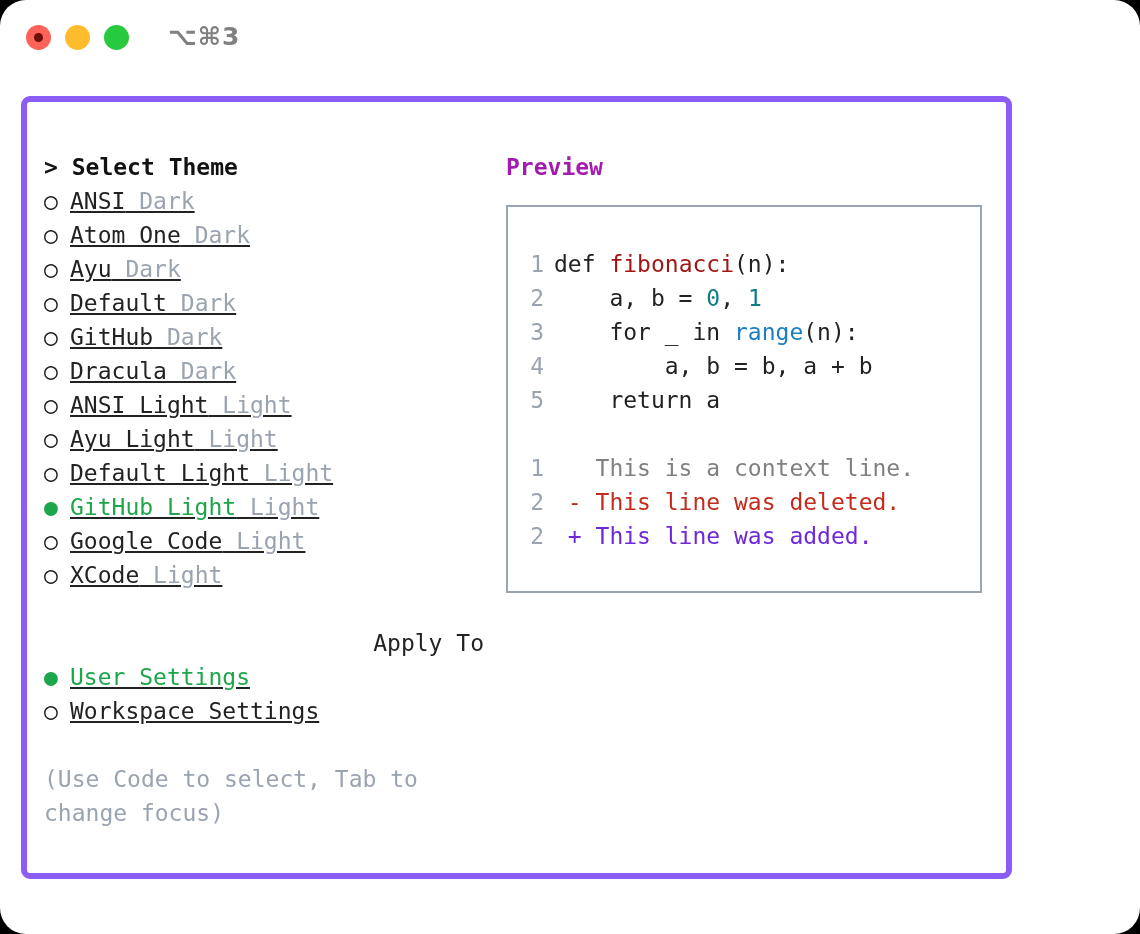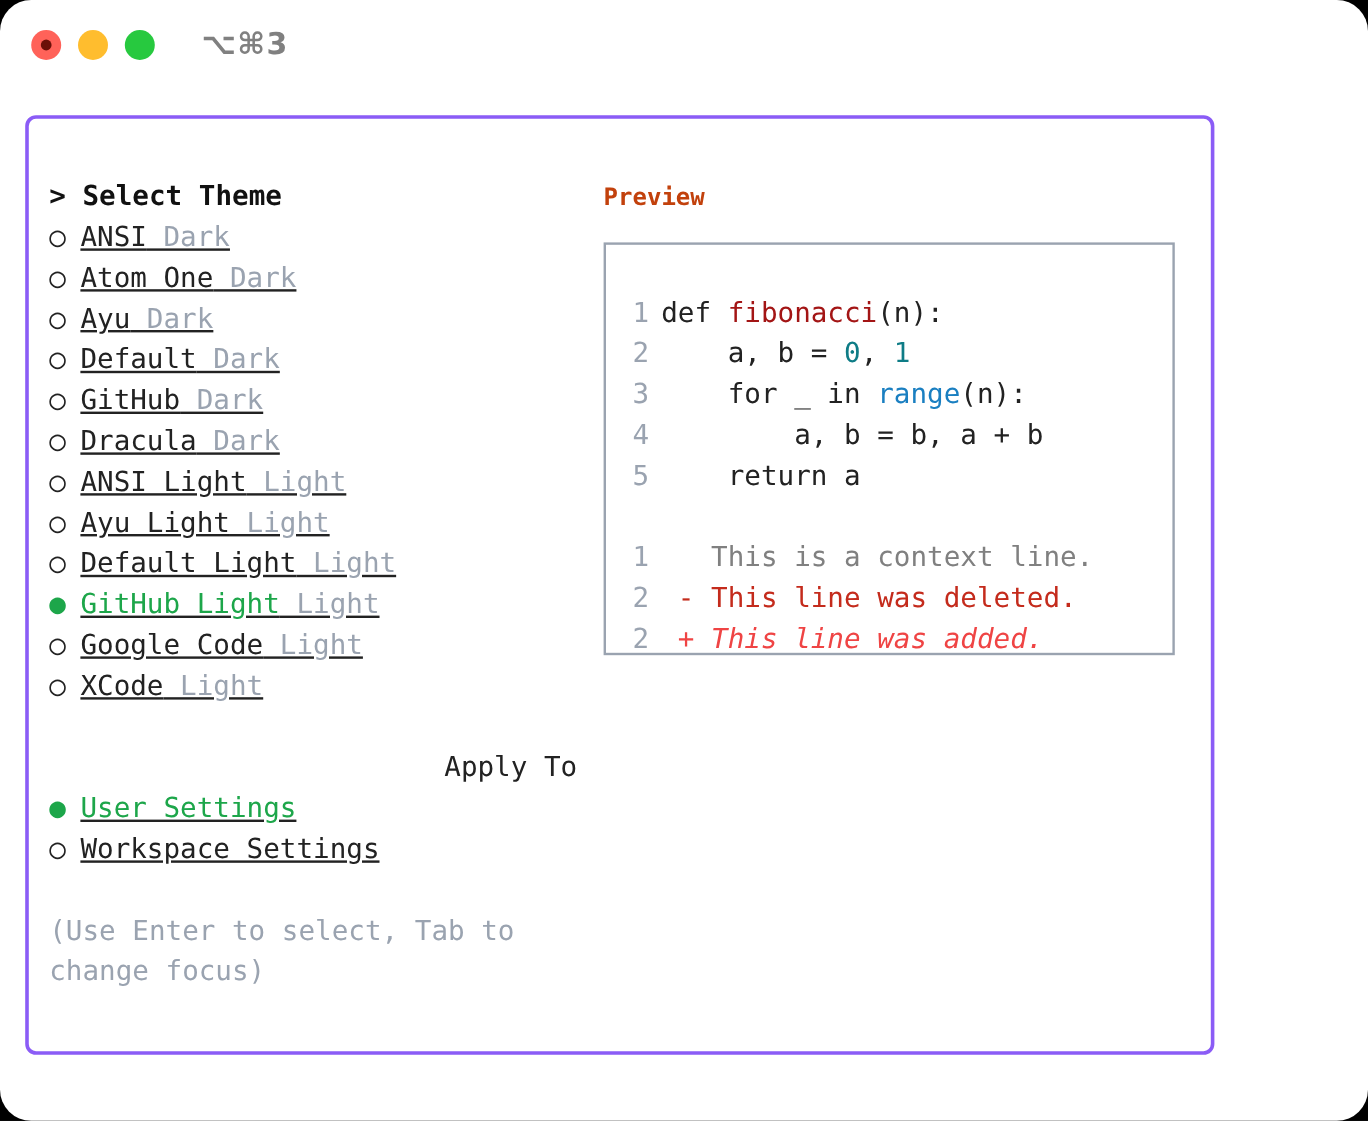--- a/index.html
+++ b/index.html
@@ -69,21 +69,21 @@
     font-family: "DejaVu Sans", "Liberation Sans", sans-serif;
   }
 
   
   .panel {
     position: absolute;
     left: 21px;
     top: 96px;
     width: 991px;
     height: 783px;
-    border: 3px solid #8b5cf6;
+    border: 6px solid #8b5cf6;
     border-radius: 9px;
     background: #ffffff;
     box-sizing: border-box;
   }
 
   .columns {
     position: absolute;
     left: 0; top: 0;
     width: 100%;
     height: 100%;
@@ -144,29 +144,29 @@
   }
 
   
   .right-col {
     position: absolute;
     left: 479px;
     top: 48px;
     width: 500px;
   }
   .preview-title {
-    font-size: 20px;
+    font-size: 23px;
     font-weight: bold;
-    color: #c2410c;
+    color: #a21caf;
     line-height: 34px;
   }
   .preview-box {
     margin-top: 21px;
     width: 476px;
-    height: 344px;
+    height: 388px;
     border: 2px solid #9aa3b0;
     box-sizing: border-box;
     background: #ffffff;
     position: relative;
   }
   .code-area {
     position: absolute;
     left: 12px;
     top: 40px;
     font-size: 23px;
@@ -189,21 +189,21 @@
   .diff-area {
     position: absolute;
     left: 12px;
     top: 244px;
     font-size: 23px;
     line-height: 34px;
     white-space: pre;
   }
   .diff-ctx { color: #808080; text-align: right; }
   .diff-del { color: #C42B1C; }
-  .diff-add { color: #ef4444; font-style: italic; }
+  .diff-add { color: #6d28d9; }
 </style>
 </head>
 <body>
 
 <div class="window">
 
   <div class="titlebar">
     <div class="dots">
       <div class="dot dot-close"></div>
       <div class="dot dot-min"></div>
@@ -238,21 +238,21 @@
 
         <div class="subheader">Apply To</div>
 
         <div id="apply-options">
             <div class="opt-row selected"><span class="marker marker-filled">●</span><span class="opt-name">User Settings</span></div>
             <div class="opt-row"><span class="marker marker-empty">○</span><span class="opt-name">Workspace Settings</span></div>
           </div>
 
         <div class="spacer-sm"></div>
 
-        <div class="hint">(Use Enter to select, Tab to change focus)</div>
+        <div class="hint">(Use Code to select, Tab to change focus)</div>
       </div>
 
       <div class="right-col">
         <div class="preview-title">Preview</div>
         <div class="preview-box">
           <div class="code-area" id="code-area"><div><span class="ln">1</span><span class="code-kw">def </span><span class="code-fn">fibonacci</span><span class="code-plain">(n):</span></div><div><span class="ln">2</span><span class="code-plain">    a, b = </span><span class="code-num">0</span><span class="code-plain">, </span><span class="code-num">1</span></div><div><span class="ln">3</span><span class="code-plain">    for _ in </span><span class="code-builtin">range</span><span class="code-plain">(n):</span></div><div><span class="ln">4</span><span class="code-plain">        a, b = b, a + b</span></div><div><span class="ln">5</span><span class="code-plain">    return a</span></div></div>
           <div class="diff-area" id="diff-area"><div><span class="ln">1</span><span class="diff-ctx">   This is a context line.</span></div><div><span class="ln">2</span><span class="diff-del"> - This line was deleted.</span></div><div><span class="ln">2</span><span class="diff-add"> + This line was added.</span></div></div>
         </div>
       </div>
 

